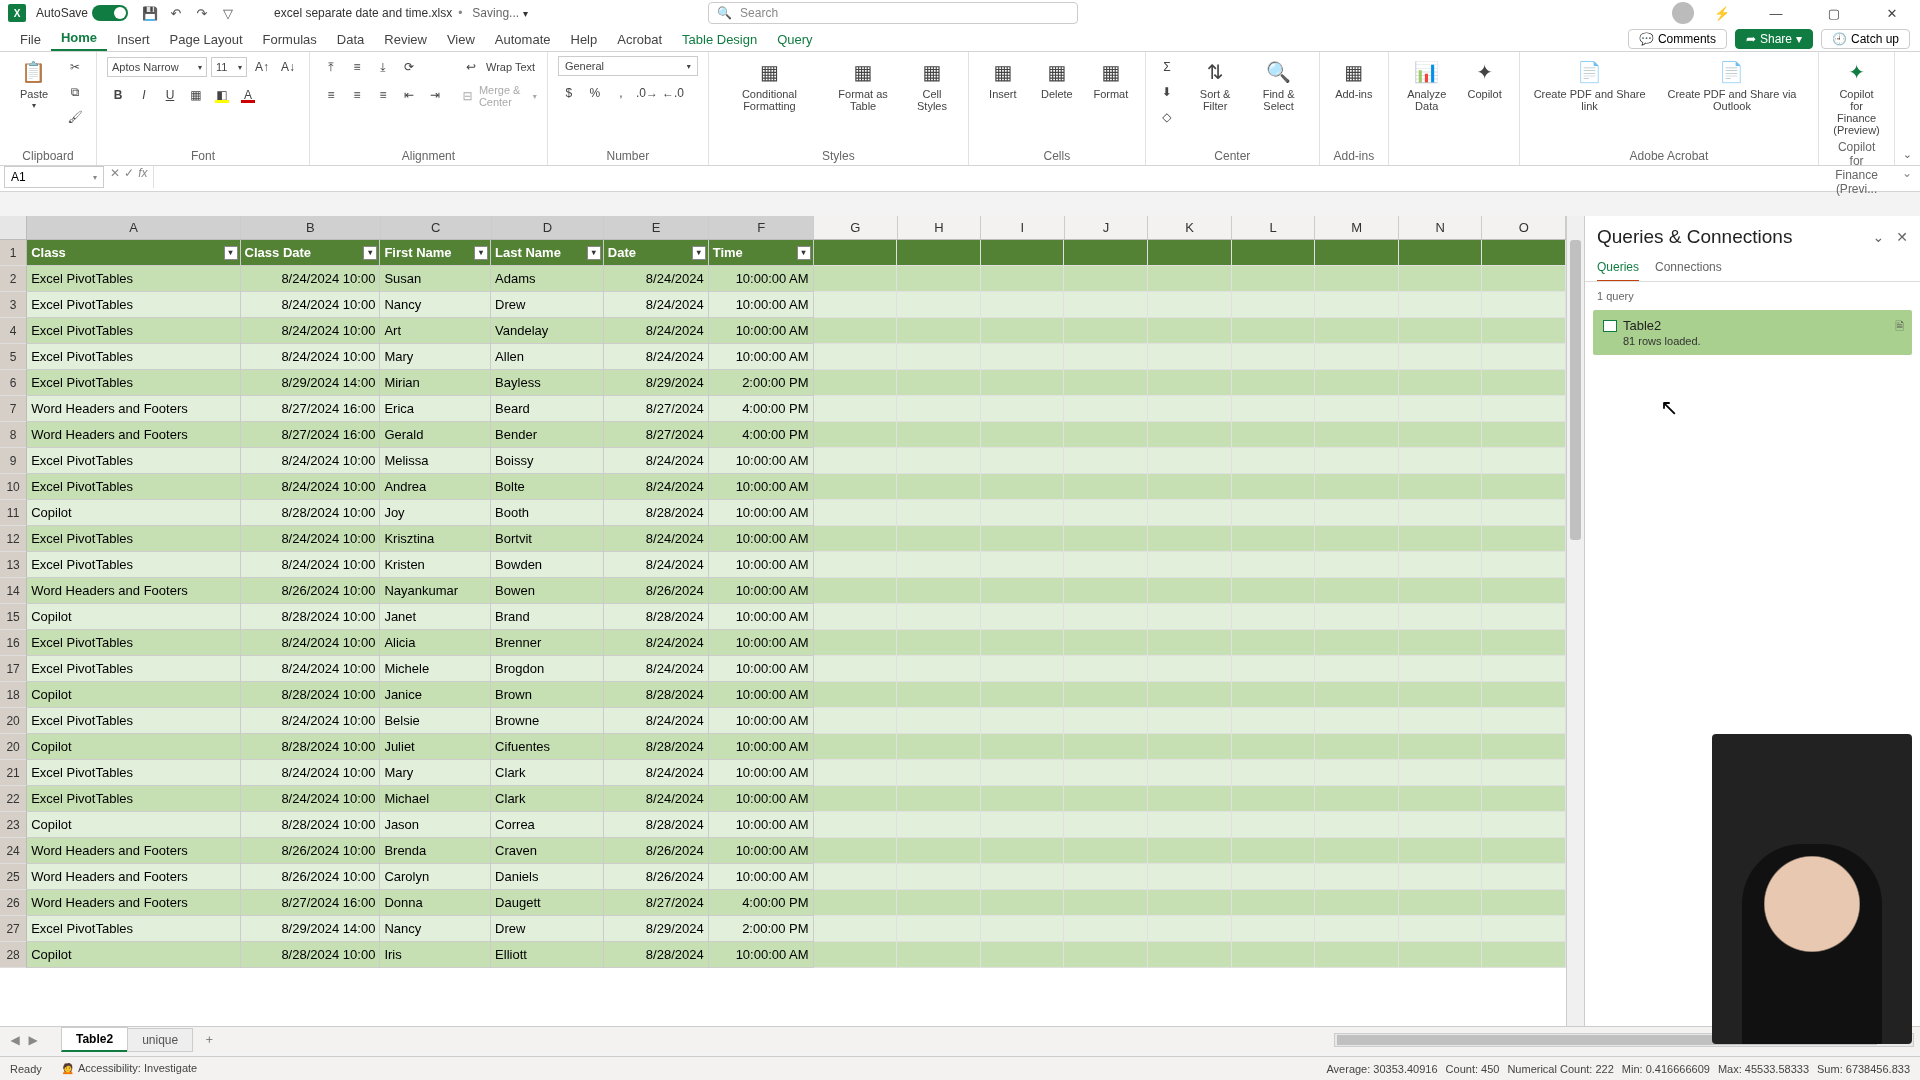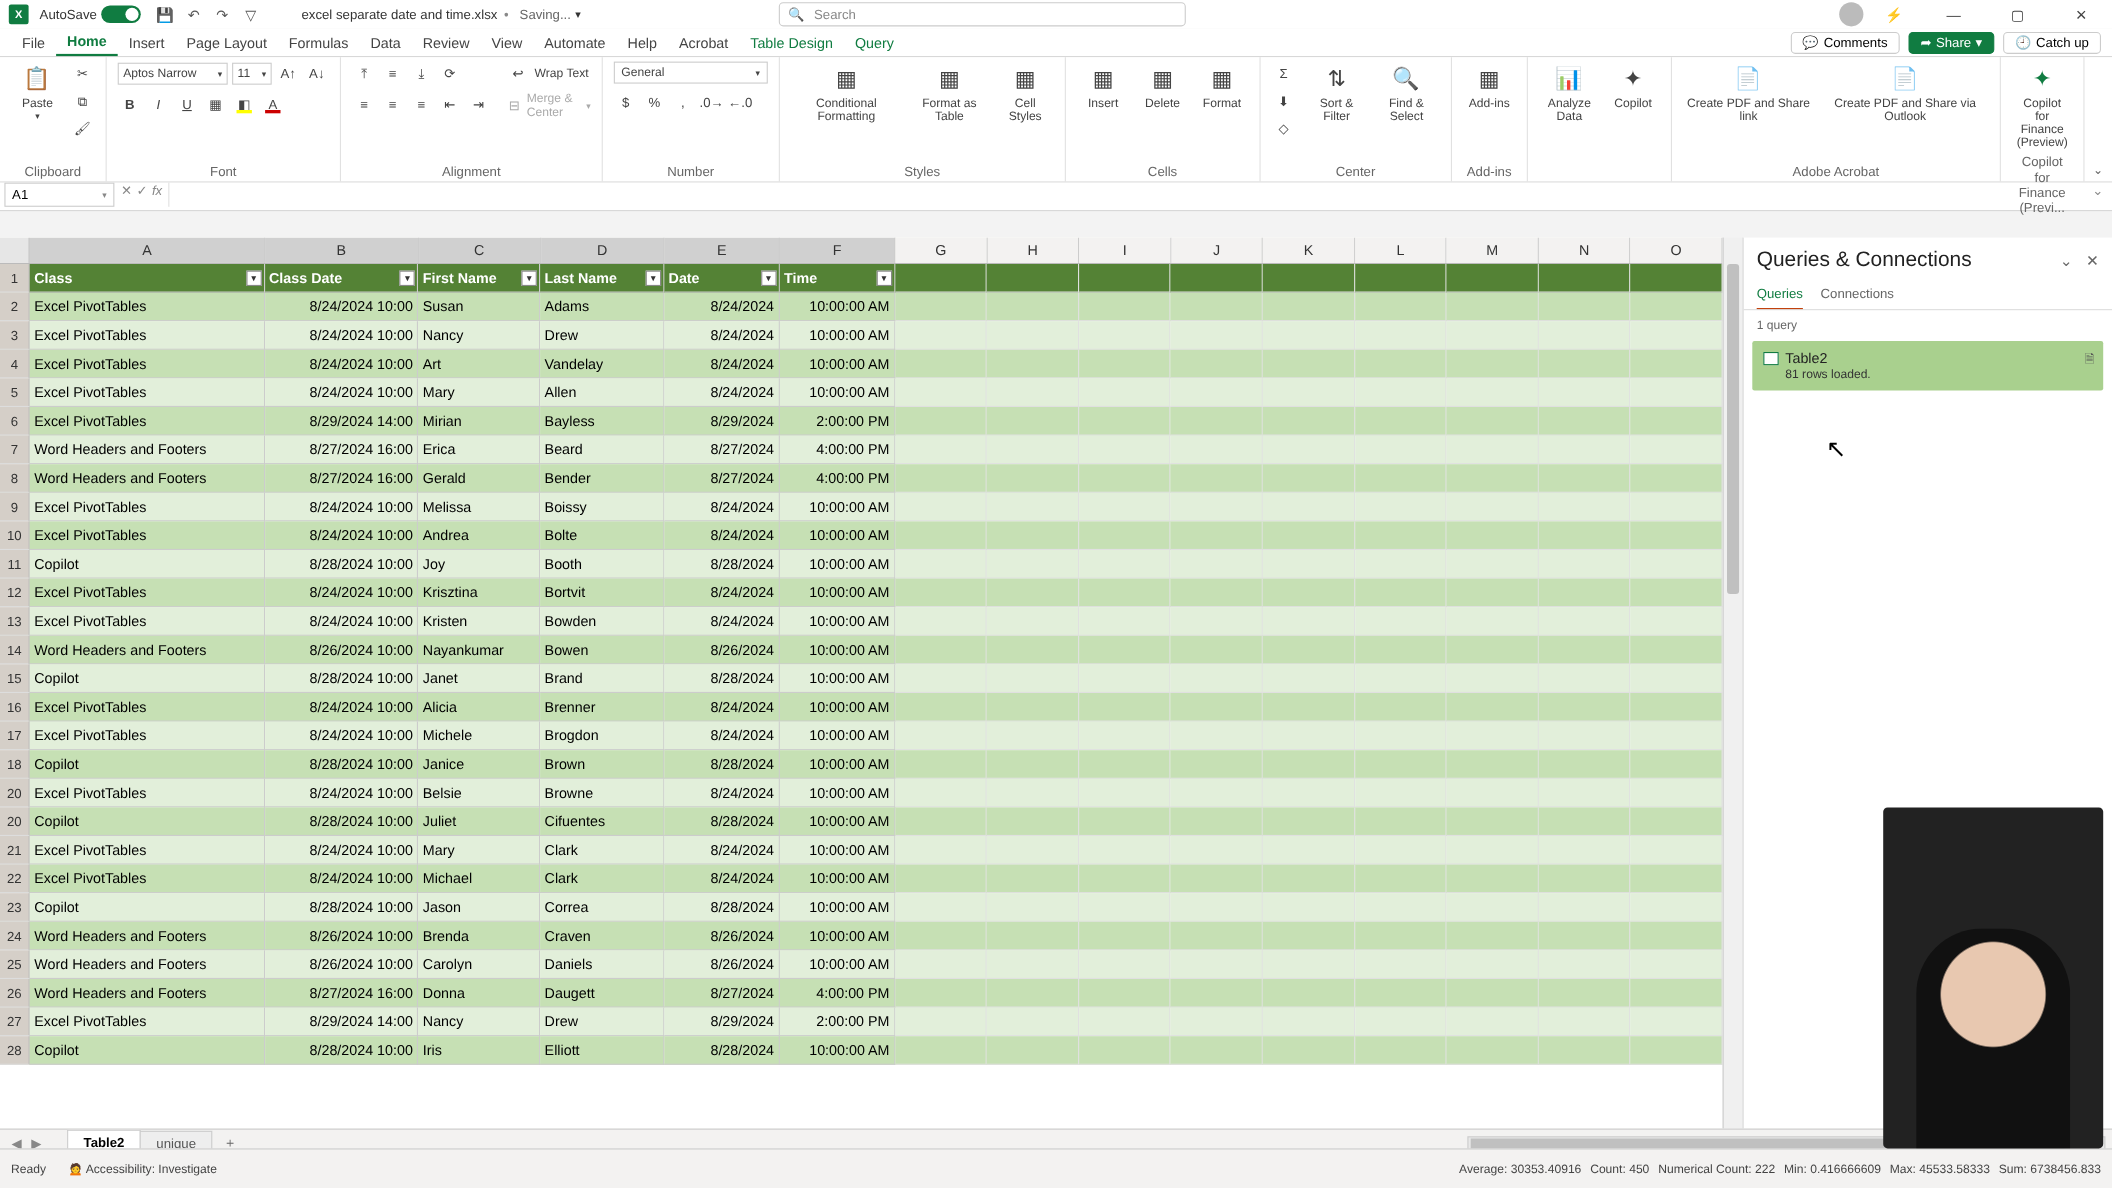--- a/index.html
+++ b/index.html
@@ -110,21 +110,21 @@
 .sheet-tabs { position: absolute; bottom: 28px; left: 0; right: 0; height: 26px; background: #f3f2f1; border-top: 1px solid #ccc; display: flex; align-items: center; font-size: 12px; padding: 0 6px; }
 .sheet-tabs .nav-btn { width: 18px; text-align: center; color: #888; }
 .sheet-tabs .stab { padding: 4px 14px; border: 1px solid #ccc; background: #fff; margin-left: -1px; }
 .sheet-tabs .stab.active { background: #fff; border-bottom: 2px solid #107c41; font-weight: 600; }
 .sheet-tabs .stab.inactive { background: #eee; color: #555; }
 .sheet-tabs .add { margin-left: 10px; color: #666; }
 .sheet-tabs .hscroll { margin-left: auto; width: 580px; height: 14px; background: #e8e8e8; border: 1px solid #ccc; position: relative; }
 .sheet-tabs .hscroll .hthumb { position: absolute; left: 2px; top: 1px; height: 10px; width: 540px; background: #c0c0c0; }
 
 
-.statusbar { position: absolute; bottom: 0; left: 0; right: 0; height: 36px; background: #f3f2f1; border-top: 1px solid #ccc; display: flex; align-items: center; font-size: 11px; color: #444; padding: 0 10px; gap: 20px; }
+.statusbar { position: absolute; bottom: 0; left: 0; right: 0; height: 24px; background: #f3f2f1; border-top: 1px solid #ccc; display: flex; align-items: center; font-size: 11px; color: #444; padding: 0 10px; gap: 20px; }
 .statusbar .right { margin-left: auto; display: flex; gap: 8px; }
 
 
 .video-overlay { position: absolute; right: 8px; bottom: 36px; width: 200px; height: 310px; background: #222; border-radius: 4px; display: flex; align-items: flex-end; justify-content: center; overflow: hidden; }
 .video-overlay .person { width: 140px; height: 200px; background: radial-gradient(circle at 50% 30%, #e8c8b0 0 30%, transparent 31%), #111; border-radius: 60px 60px 0 0; }
 
 </style>
 </head>
 <body>
 

